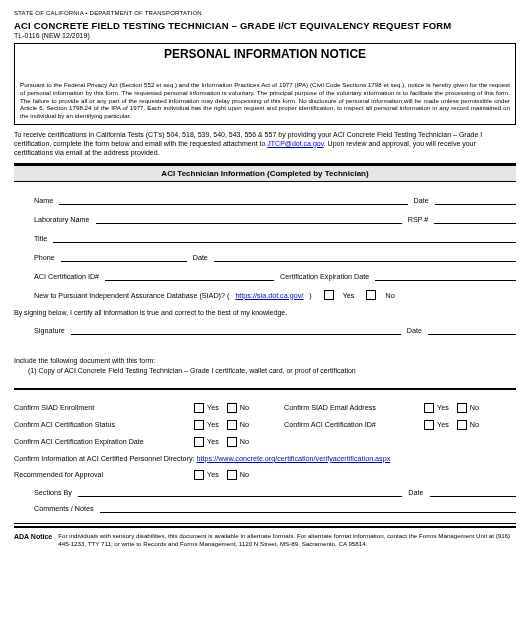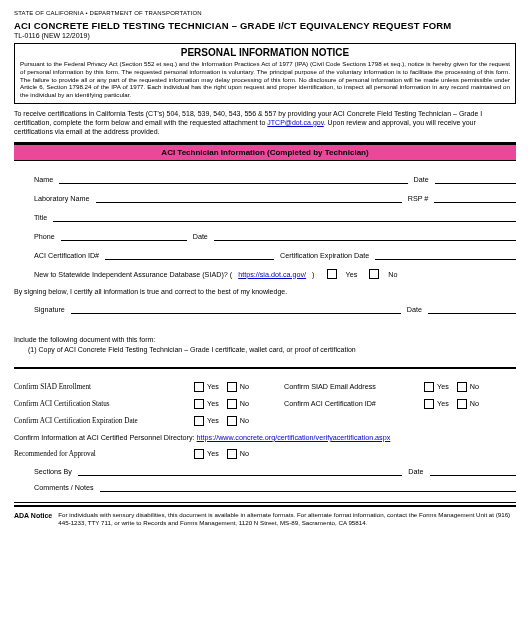--- a/index.html
+++ b/index.html
@@ -31,38 +31,38 @@
     margin-bottom: 4px;
   }
   .notice-box {
     border: 1px solid #000;
     padding: 3px 5px 4px 5px;
     margin-bottom: 5px;
   }
   .notice-title {
     text-align: center;
     font-weight: bold;
-    font-size: 10px;
-    margin-bottom: 2px;
+    font-size: 12px;
+    margin-bottom: 20px;
   }
   .notice-text {
     font-size: 6.2px;
     line-height: 1.25;
     text-align: justify;
   }
   .intro {
     font-size: 7px;
     line-height: 1.3;
     margin-bottom: 6px;
   }
   a.link { color: #0000cc; text-decoration: underline; }
   .rule-thick { border-top: 2px solid #000; height:0; margin:0; }
   .rule-thin { border-top: 1px solid #000; height:0; margin:0; }
   .section-head {
-    background: #ec4899;
+    background: #e5e5e5;
     text-align: center;
     font-weight: bold;
     font-size: 8px;
     padding: 3px 0;
     border: 1px solid #000;
     border-left: none; border-right: none;
   }
   .form-body {
     padding: 4px 0 2px 0;
   }
@@ -100,21 +100,21 @@
   }
   .review-grid {
     padding: 6px 0 2px 0;
   }
   .rrow {
     display: flex;
     align-items: center;
     margin: 7px 0;
     font-size: 7.2px;
   }
-  .rlbl { width: 180px; font-family: Liberation Serif, serif; }
+  .rlbl { width: 180px; }
   .ryesno { width: 90px; }
   .rlbl2 { width: 140px; }
   .footer {
     display:flex;
     gap:6px;
     margin-top:4px;
     font-size:6.2px;
     line-height:1.25;
   }
   .ada {
@@ -175,21 +175,21 @@
 
 
     <div class="row">
       <span class="lbl">ACI Certification ID#</span>
       <span class="line" style="flex:1.2"></span>
       <span class="lbl">Certification Expiration Date</span>
       <span class="line" style="flex:1"></span>
     </div>
 
     <div class="row" style="align-items:center">
-      <span class="lbl">New to Statewide Independent Assurance Database (SIAD)? (</span>
+      <span class="lbl">New to Pursuant Independent Assurance Database (SIAD)? (</span>
         <a class="link lbl">https://sia.dot.ca.gov/</a>
         <span class="lbl">)</span>
       <span class="chk"></span>
         <span class="lbl">Yes</span>
       <span class="chk"></span>
         <span class="lbl">No</span>
     </div>
 
     <div class="stmt">By signing below, I certify all information is true and correct to the best of my knowledge.</div>
 

